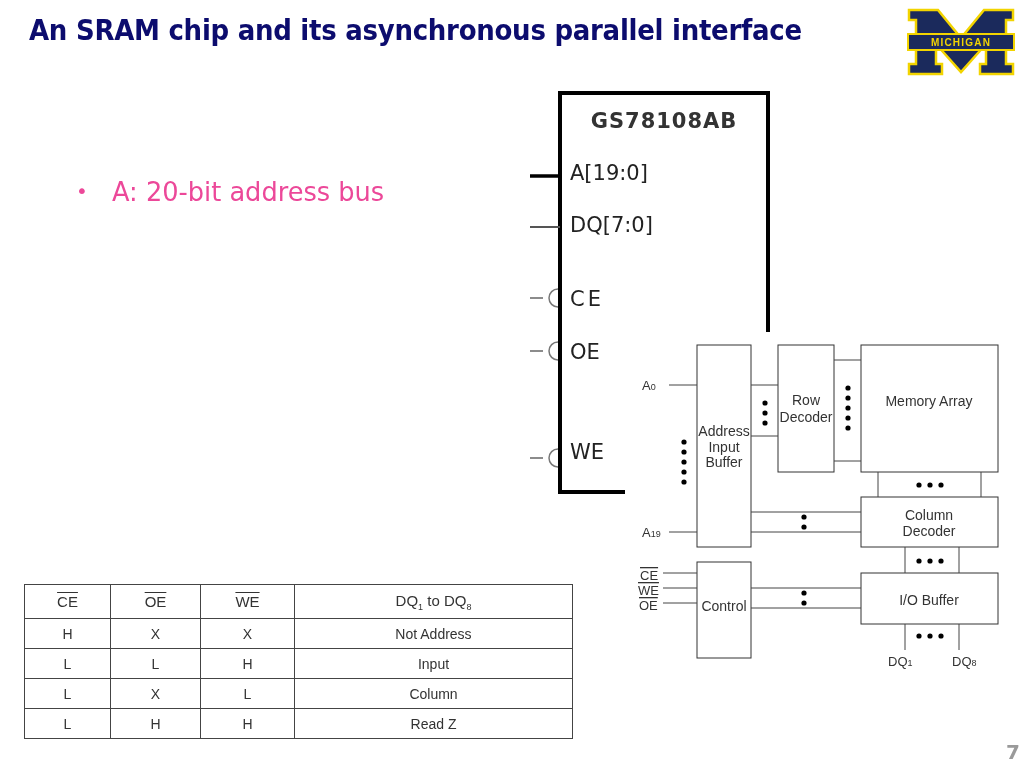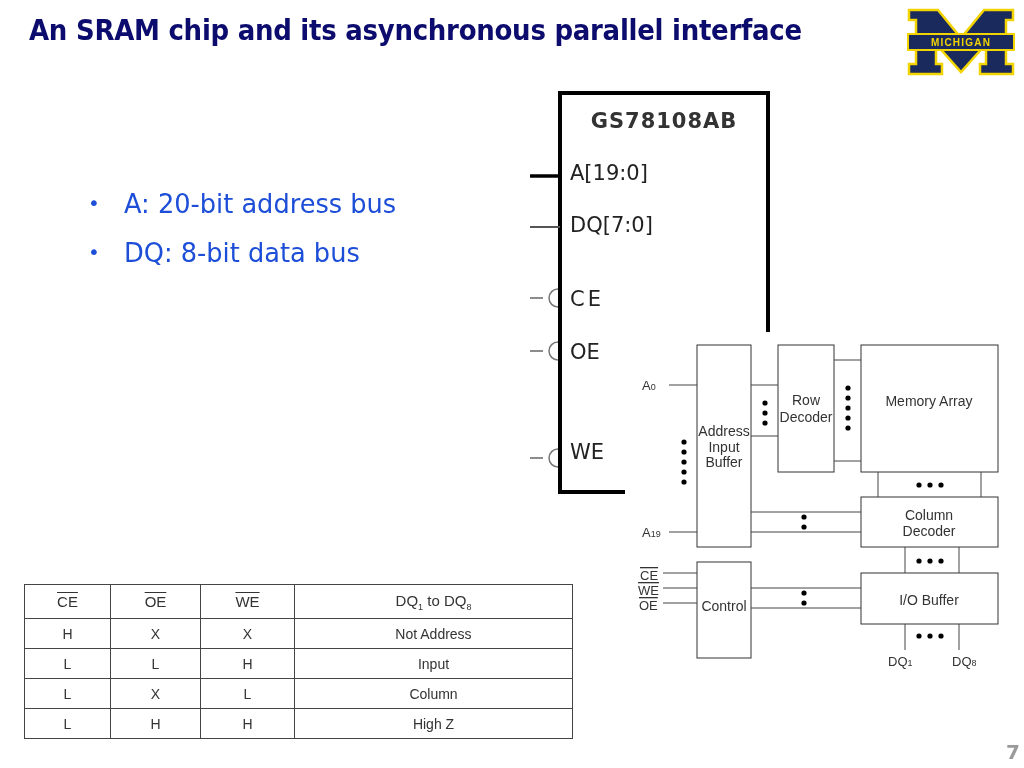--- a/index.html
+++ b/index.html
@@ -8,22 +8,22 @@
     background: #ffffff; font-family: "DejaVu Sans", sans-serif;
   }
   .title {
     position: absolute; left: 29px; top: 14px;
     font-family: "DejaVu Sans", sans-serif; font-weight: bold;
     font-size: 28px; color: #0c0c6e; letter-spacing: -0.3px;
     transform: scaleX(0.93); transform-origin: left top; white-space: nowrap;
   }
   .logo { position: absolute; left: 906px; top: 8px; width: 110px; height: 68px; }
   .bullets {
-    position: absolute; left: 72px; top: 166px; margin: 16px; padding: 0; list-style: none;
-    font-family: "DejaVu Sans", sans-serif; font-size: 27px; color: #1d4ed8;
+    position: absolute; left: 72px; top: 166px; margin: 4px; padding: 0; list-style: none;
+    font-family: "DejaVu Sans", sans-serif; font-size: 27px; color: #ec4899;
   }
   .bullets li { height: 49px; line-height: 42px; white-space: nowrap; }
   .bullets .dot { display: inline-block; width: 36px; font-size: 20px; vertical-align: 3px; }
   .bullets .txt { display: inline-block; transform: scaleX(0.95); transform-origin: left center; }
   .chip { position: absolute; left: 0; top: 0; }
   .block { position: absolute; left: 0; top: 0; }
   .truth {
     position: absolute; left: 24px; top: 584px; border-collapse: collapse;
     font-family: "Liberation Sans", sans-serif; font-size: 14px; color: #333;
   }
@@ -44,21 +44,20 @@
 <div class="title">An SRAM chip and its asynchronous parallel interface</div>
 
 <svg class="logo" viewBox="0 0 110 68">
   <polygon points="3,2 32,2 55,30 78,2 107,2 107,12 100,12 100,56 107,56 107,66 74,66 74,56 80,56 80,36 55,64 30,36 30,56 36,56 36,66 3,66 3,56 10,56 10,12 3,12" fill="#1b2a5c" stroke="#f2d400" stroke-width="2.5"></polygon>
   <rect x="2" y="26" width="106" height="16" fill="#1b2a5c" stroke="#f2d400" stroke-width="2"></rect>
   <text x="55" y="38" text-anchor="middle" fill="#f2d400" font-size="10" font-weight="bold" letter-spacing="1.2">MICHIGAN</text>
 </svg>
 
 <ul class="bullets">
   <li><span class="dot">•</span><span class="txt">A: 20-bit address bus</span></li>
-  <li><span class="dot">•</span><span class="txt">DQ: 8-bit data bus</span></li>
 </ul>
 
 <svg class="chip" width="1024" height="768">
   <path d="M768,93 L560,93 L560,492 L625,492" fill="none" stroke="#000" stroke-width="4"></path>
   <line x1="768" y1="91" x2="768" y2="332" stroke="#000" stroke-width="4"></line>
   <text x="664" y="128" text-anchor="middle" font-size="21" font-weight="bold" fill="#333" letter-spacing="1" style="font-family:'DejaVu Sans',sans-serif">GS78108AB</text>
   <line x1="530" y1="176" x2="560" y2="176" stroke="#000" stroke-width="3.5"></line>
   <text x="570" y="180" font-size="21" fill="#222" style="font-family:'DejaVu Sans',sans-serif">A[19:0]</text>
   <line x1="530" y1="227" x2="560" y2="227" stroke="#555" stroke-width="2"></line>
   <text x="570" y="232" font-size="21" fill="#222" style="font-family:'DejaVu Sans',sans-serif">DQ[7:0]</text>
@@ -196,18 +195,18 @@
     <tr>
       <td>L</td>
       <td>X</td>
       <td>L</td>
       <td>Column</td>
     </tr>
     <tr>
       <td>L</td>
       <td>H</td>
       <td>H</td>
-      <td>High Z</td>
+      <td>Read Z</td>
     </tr>
   </tbody>
 </table>
 
 <div class="page-num">7</div>
 
 </body></html>

